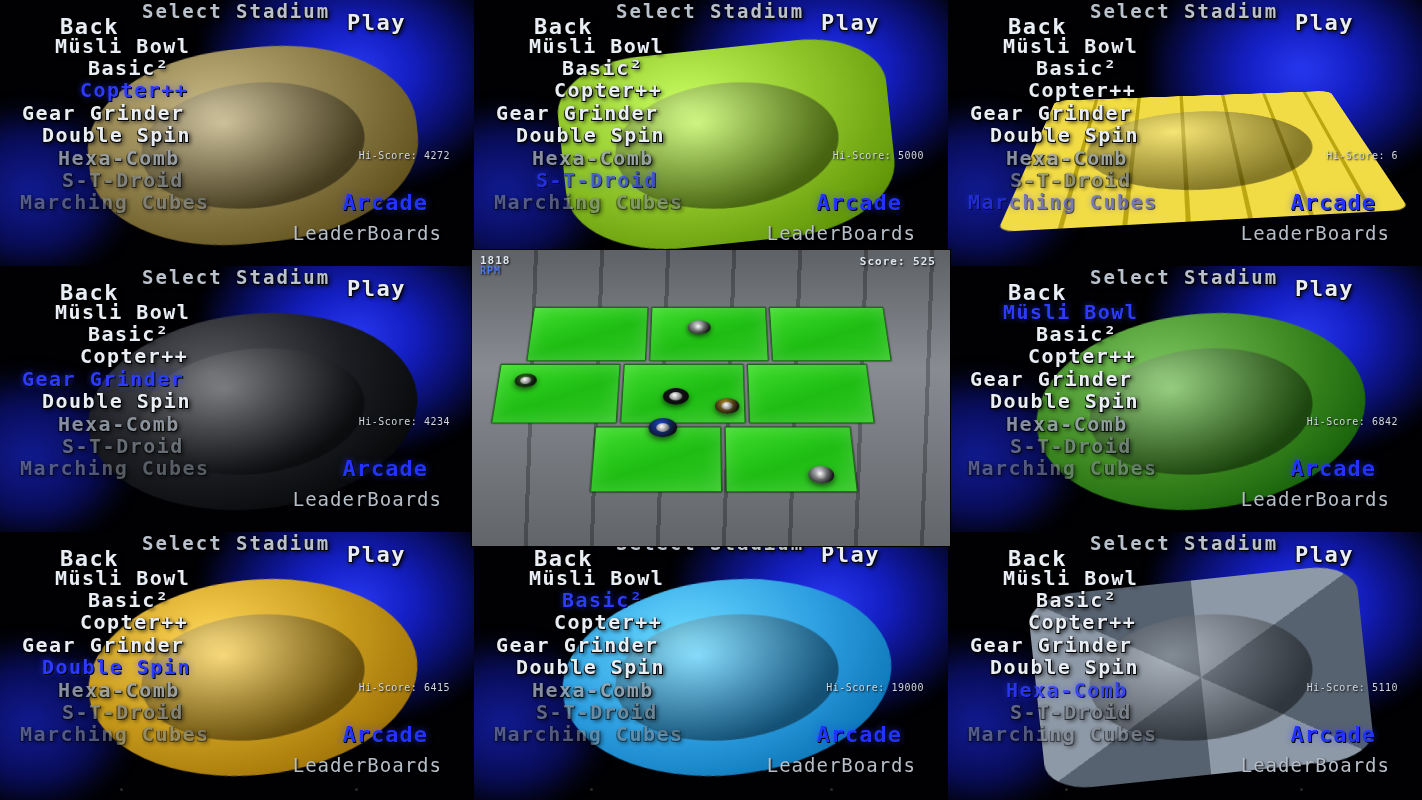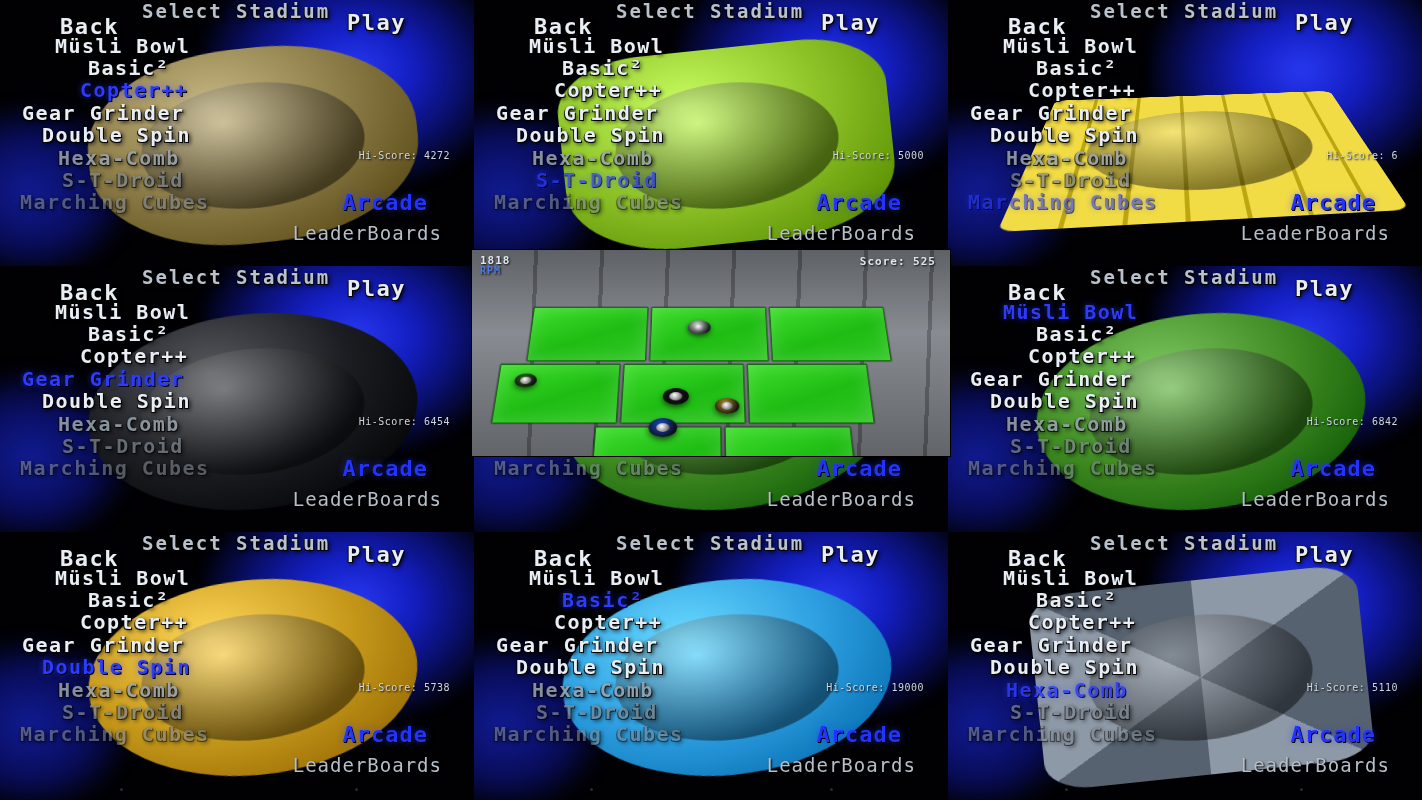--- a/index.html
+++ b/index.html
@@ -90,21 +90,21 @@
     text-shadow:1px 1px 0 #000, 0 0 7px rgba(40,60,255,.6);
   }
   .leaderb {
     position:absolute; right:32px; top:222px;
     font-size:19px; color:#b6bec8; letter-spacing:1px;
     text-shadow:1px 1px 2px #000;
   }
   
   #gameplay {
     position:absolute;
-    left:472px; top:250px; width:478px; height:206px;
+    left:472px; top:250px; width:478px; height:296px;
     overflow:hidden; z-index:40;
     background:#6e7176;
     box-shadow:0 0 0 1px #000;
   }
   .floor {
     position:absolute; inset:0;
     background:
       linear-gradient(180deg, rgba(0,0,0,.28), rgba(255,255,255,.05) 40%, rgba(0,0,0,.25)),
       repeating-linear-gradient(92deg, #82868c 0 62px, #5e6166 62px 66px),
       repeating-linear-gradient(2deg, #7b7e84 0 78px, #595c61 78px 82px);
@@ -228,21 +228,21 @@
         <div class="t hdr-back">Back</div>
         <div class="t hdr-play">Play</div>
         <div class="t stad" style="left: 55px; top: 36px;">Müsli Bowl</div>
         <div class="t stad" style="left: 88px; top: 58px;">Basic²</div>
         <div class="t stad" style="left: 80px; top: 80px;">Copter++</div>
         <div class="t stad sel" style="left: 22px; top: 103px;">Gear Grinder</div>
         <div class="t stad" style="left: 42px; top: 125px;">Double Spin</div>
         <div class="t stad dim" style="left: 58px; top: 148px; opacity: 0.86;">Hexa-Comb</div>
         <div class="t stad dimmer" style="left: 62px; top: 170px; opacity: 0.74;">S-T-Droid</div>
         <div class="t stad dimmer" style="left: 20px; top: 192px; opacity: 0.62;">Marching Cubes</div>
-        <div class="hiscore">Hi-Score: 6454</div>
+        <div class="hiscore">Hi-Score: 4234</div>
         <div class="arcade">Arcade</div>
         <div class="leaderb">LeaderBoards</div>
       </div>
     </div>
     <div class="panel">
       <div class="bg">
         <div class="glow"></div>
         <div class="glow2"></div>
       </div>
       <div class="stage disc" style="background: radial-gradient(at 38% 28%, rgb(123, 198, 94), rgb(63, 138, 34) 48%, rgb(8, 83, 0) 92%);"></div>
@@ -297,21 +297,21 @@
         <div class="t hdr-back">Back</div>
         <div class="t hdr-play">Play</div>
         <div class="t stad" style="left: 55px; top: 36px;">Müsli Bowl</div>
         <div class="t stad" style="left: 88px; top: 58px;">Basic²</div>
         <div class="t stad" style="left: 80px; top: 80px;">Copter++</div>
         <div class="t stad" style="left: 22px; top: 103px;">Gear Grinder</div>
         <div class="t stad sel" style="left: 42px; top: 125px;">Double Spin</div>
         <div class="t stad dim" style="left: 58px; top: 148px; opacity: 0.86;">Hexa-Comb</div>
         <div class="t stad dimmer" style="left: 62px; top: 170px; opacity: 0.74;">S-T-Droid</div>
         <div class="t stad dimmer" style="left: 20px; top: 192px; opacity: 0.62;">Marching Cubes</div>
-        <div class="hiscore">Hi-Score: 5738</div>
+        <div class="hiscore">Hi-Score: 6415</div>
         <div class="arcade">Arcade</div>
         <div class="leaderb">LeaderBoards</div>
       </div>
     </div>
     <div class="panel">
       <div class="bg">
         <div class="glow"></div>
         <div class="glow2"></div>
       </div>
       <div class="stage disc" style="background: radial-gradient(at 38% 28%, rgb(105, 218, 255), rgb(45, 158, 224) 48%, rgb(0, 103, 169) 92%);"></div>

